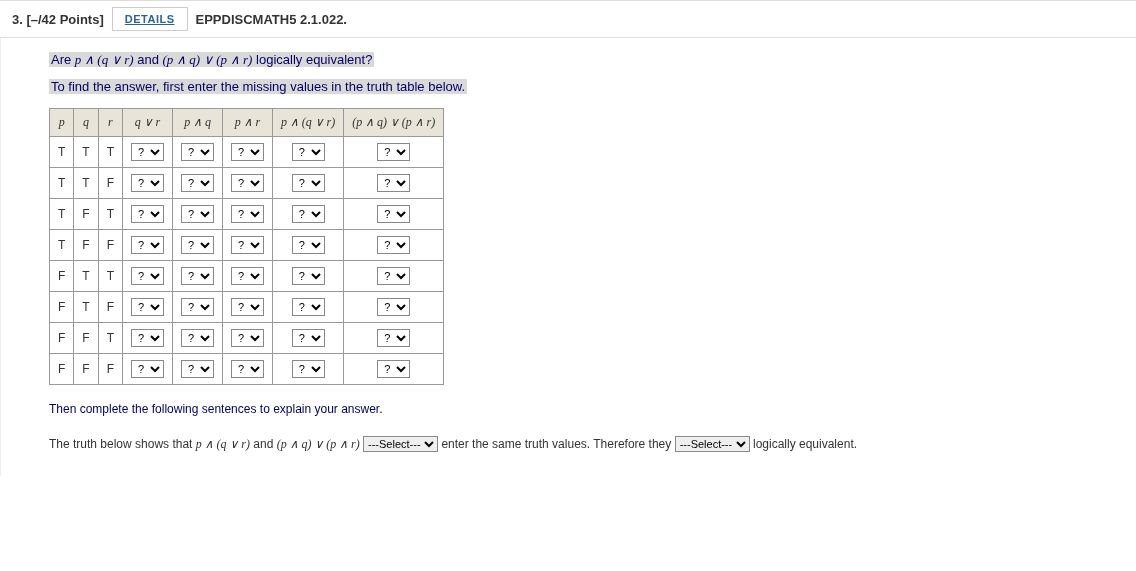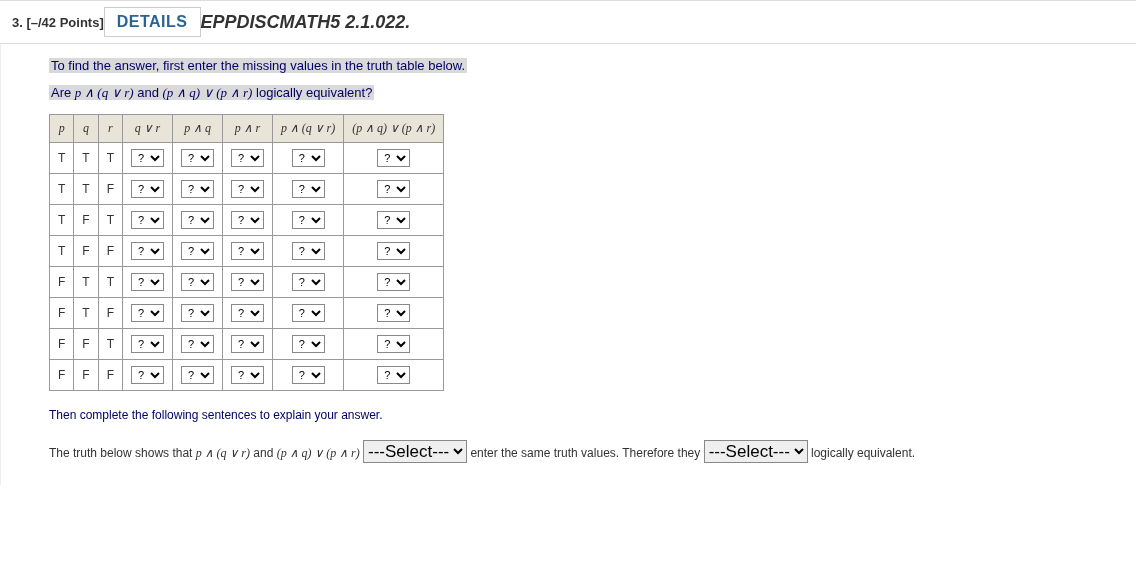--- a/index.html
+++ b/index.html
@@ -1,52 +1,52 @@
 <!DOCTYPE html>
 <html><head>
 <meta charset="utf-8">
 <style>
   * { box-sizing: border-box; margin: 0; padding: 0; }
   body { font-family: Arial, Helvetica, sans-serif; font-size: 13px; color: #333; background: #fff; width: 1136px; }
-  .top-bar { border-top: 1px solid #ddd; border-bottom: 1px solid #ddd; padding: 6px 0 6px 12px; display: flex; align-items: center; gap: 0; }
+  .top-bar { border-top: 1px solid #ddd; border-bottom: 1px solid #ddd; padding: 6px 0 6px 12px; display: flex; align-items: center; gap: 8px; }
   .qnum { font-weight: bold; font-size: 13px; }
-  .details-btn { border: 1px solid #ccc; padding: 5px 12px; color: #2a6496; font-weight: bold; font-size: 16px; background: #fff; cursor: pointer; letter-spacing: 0.5px; }
-  .qref { font-weight: bold; font-size: 18px; font-style: italic; }
+  .details-btn { border: 1px solid #ccc; padding: 5px 12px; color: #2a6496; font-weight: bold; font-size: 11px; background: #fff; cursor: pointer; letter-spacing: 0.5px; text-decoration: underline; }
+  .qref { font-weight: bold; font-size: 13px; }
   .content { padding-left: 48px; padding-top: 12px; padding-bottom: 20px; border-left: 1px solid #eee; margin-left: 0;}
   .hl { background: #d9d9d9; color: #006; padding: 0 2px; line-height: 1.6; }
   .instr { margin-bottom: 6px; }
   table.truth { border-collapse: collapse; margin: 10px 0; }
   table.truth th, table.truth td { border: 1px solid #999; padding: 6px 8px; text-align: center; font-size: 12px; }
   table.truth th { background: #e8e4d8; font-weight: normal; font-style: italic; font-family: 'Times New Roman', serif; }
   table.truth th:first-child, table.truth th:nth-child(2), table.truth th:nth-child(3) { width: 24px; }
   table.truth td { font-family: Arial; }
   select.pick { font-size: 11px; border: 1px solid #888; background: #fff; padding: 1px 2px; }
   .explain { margin-top: 14px; color: #006; font-family: Verdana, Arial; font-size: 12px; line-height: 1.8; }
   .expr { font-style: italic; font-family: 'Times New Roman', serif; }
   .final-line { color: #333; font-size: 12px; }
-  .final-line select { font-size: 17px; border: 1px solid #888; }
+  .final-line select { font-size: 11px; border: 1px solid #888; }
 </style>
 </head>
 <body>
 
 <div class="top-bar">
   <span class="qnum">3.  [–/42 Points]</span>
   <button class="details-btn">DETAILS</button>
   <span class="qref">EPPDISCMATH5 2.1.022.</span>
 </div>
 
 <div class="content">
 
   <div class="instr">
-    <span class="hl">To find the answer, first enter the missing values in the truth table below.</span>
-  </div>
-  <div class="instr">
     <span class="hl">
       <span>Are </span><span class="expr">p ∧ (q ∨ r)</span><span> and </span><span class="expr">(p ∧ q) ∨ (p ∧ r)</span><span> logically equivalent?</span>
     </span>
+  </div>
+  <div class="instr">
+    <span class="hl">To find the answer, first enter the missing values in the truth table below.</span>
   </div>
 
   <table class="truth">
     <thead>
       <tr>
         <th>p</th>
         <th>q</th>
         <th>r</th>
         <th>q ∨ r</th>
         <th>p ∧ q</th>

